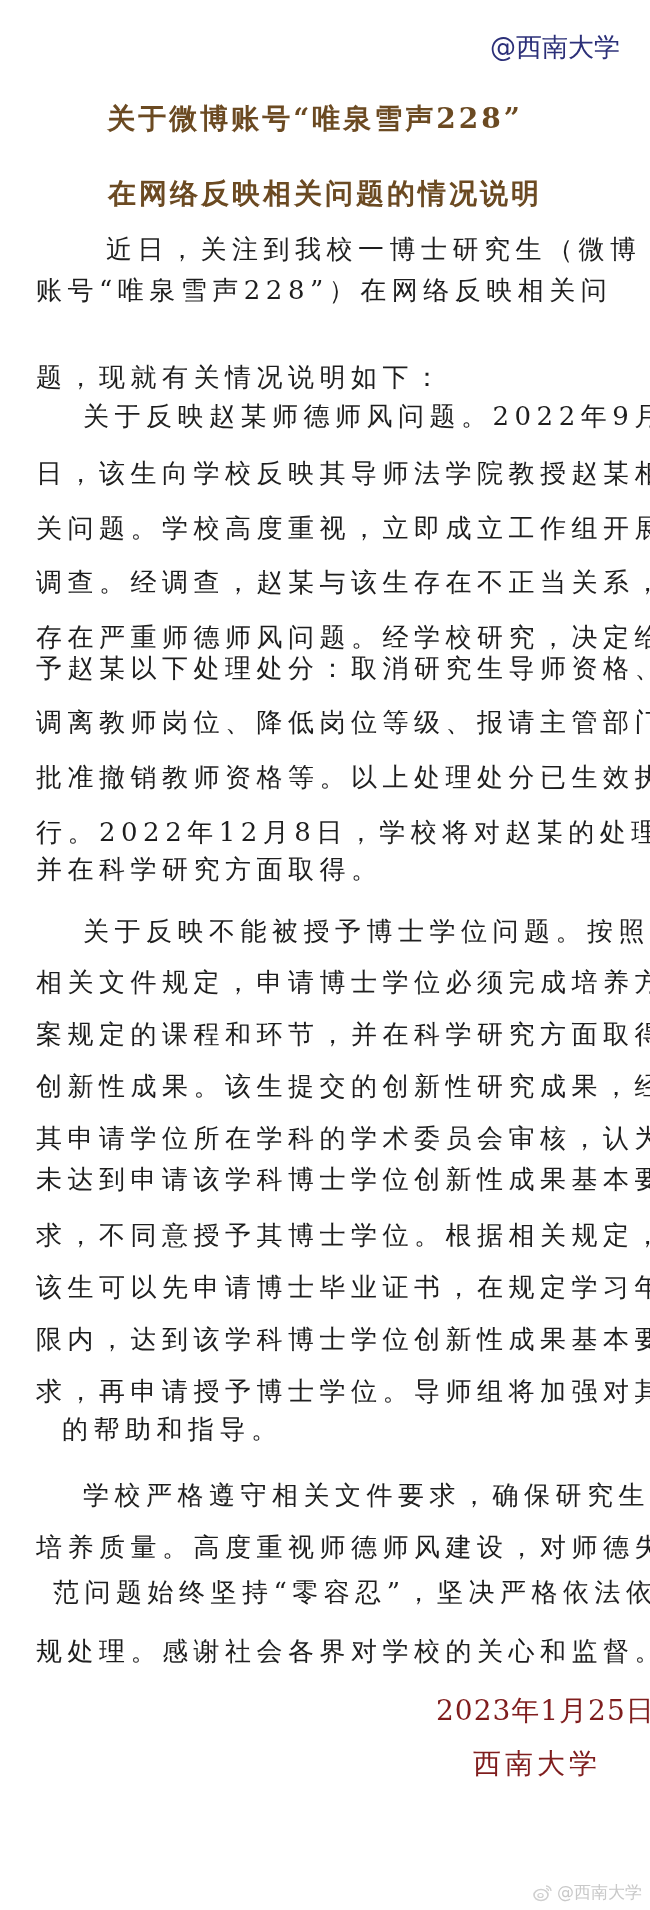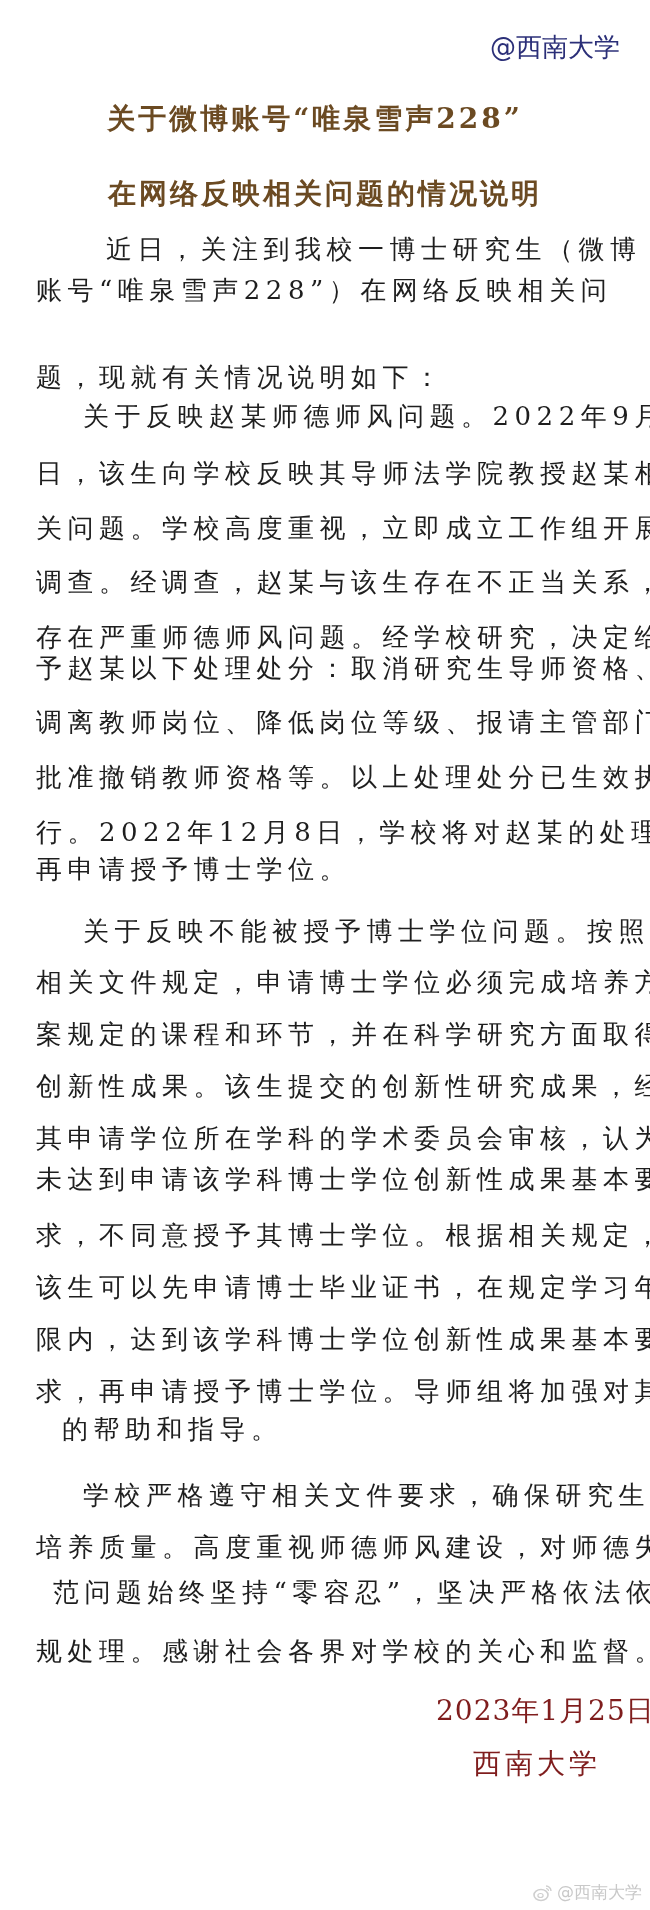--- a/index.html
+++ b/index.html
@@ -87,21 +87,21 @@
 <div>
   <div class="body-line" style="top:399px; left:83px;">关于反映赵某师德师风问题。2022年9月16</div>
   <div class="body-line" style="top:456px;">日，该生向学校反映其导师法学院教授赵某相</div>
   <div class="body-line" style="top:511px;">关问题。学校高度重视，立即成立工作组开展</div>
   <div class="body-line" style="top:565px;">调查。经调查，赵某与该生存在不正当关系，</div>
   <div class="body-line" style="top:620px;">存在严重师德师风问题。经学校研究，决定给</div>
   <div class="body-line" style="top:651px;">予赵某以下处理处分：取消研究生导师资格、</div>
   <div class="body-line" style="top:705px;">调离教师岗位、降低岗位等级、报请主管部门</div>
   <div class="body-line" style="top:760px;">批准撤销教师资格等。以上处理处分已生效执</div>
   <div class="body-line" style="top:815px;">行。2022年12月8日，学校将对赵某的处理处</div>
-  <div class="body-line" style="top:852px;">再申请授予博士学位。</div>
+  <div class="body-line" style="top:852px;">并在科学研究方面取得。</div>
 </div>
 
 <div>
   <div class="body-line" style="top:914px; left:83px;">关于反映不能被授予博士学位问题。按照</div>
   <div class="body-line" style="top:965px;">相关文件规定，申请博士学位必须完成培养方</div>
   <div class="body-line" style="top:1017px;">案规定的课程和环节，并在科学研究方面取得</div>
   <div class="body-line" style="top:1069px;">创新性成果。该生提交的创新性研究成果，经</div>
   <div class="body-line" style="top:1121px;">其申请学位所在学科的学术委员会审核，认为</div>
   <div class="body-line" style="top:1162px;">未达到申请该学科博士学位创新性成果基本要</div>
   <div class="body-line" style="top:1218px;">求，不同意授予其博士学位。根据相关规定，</div>

